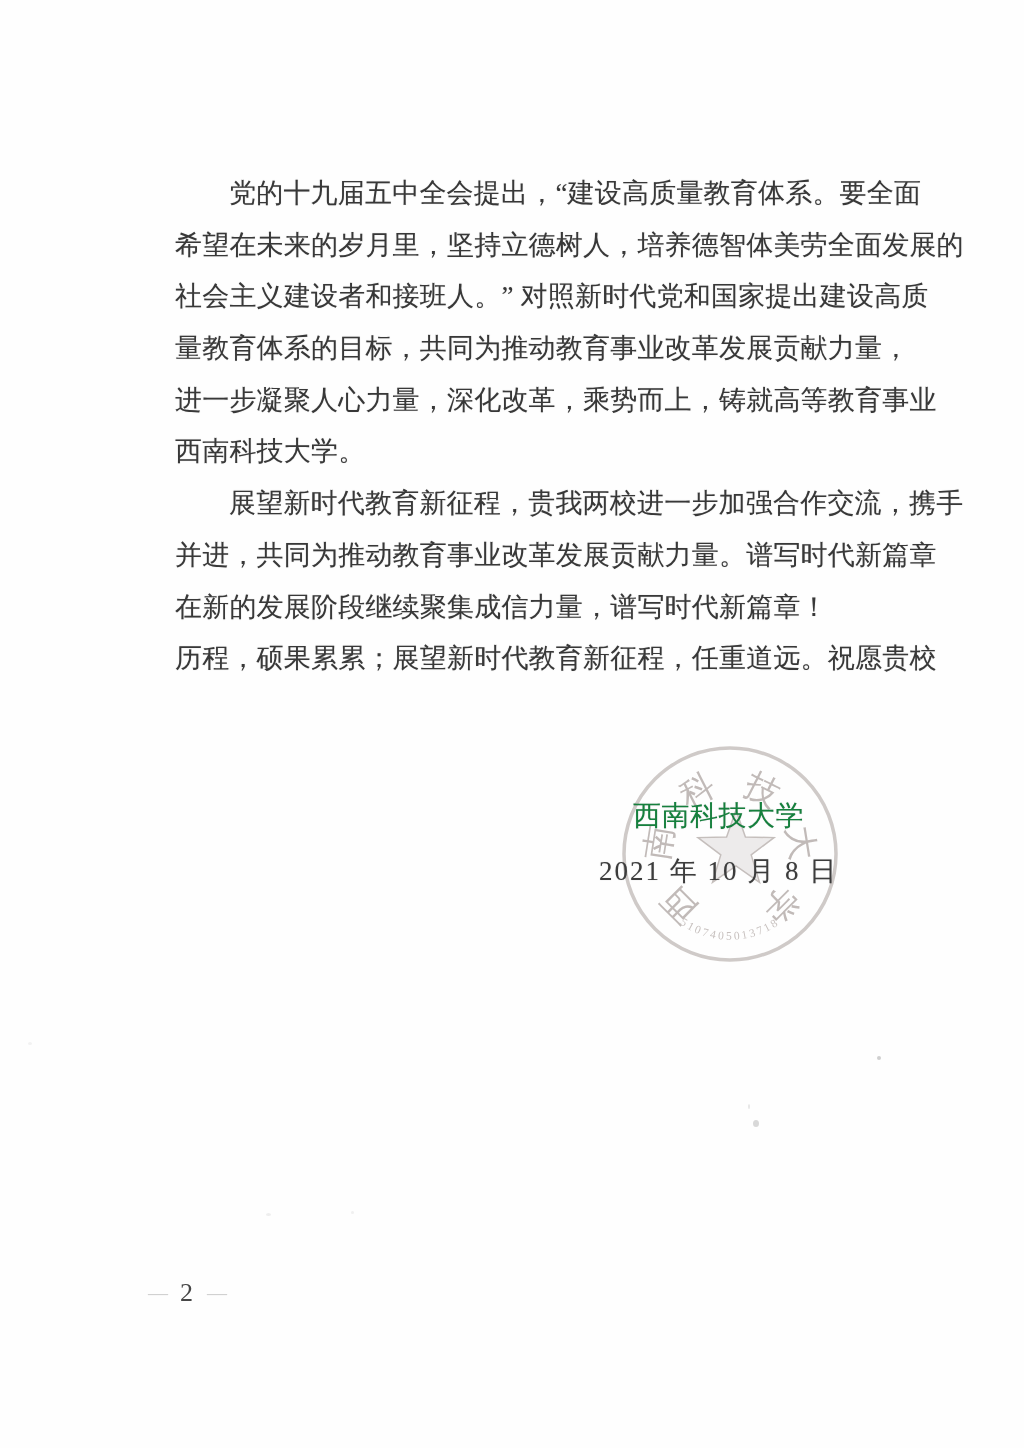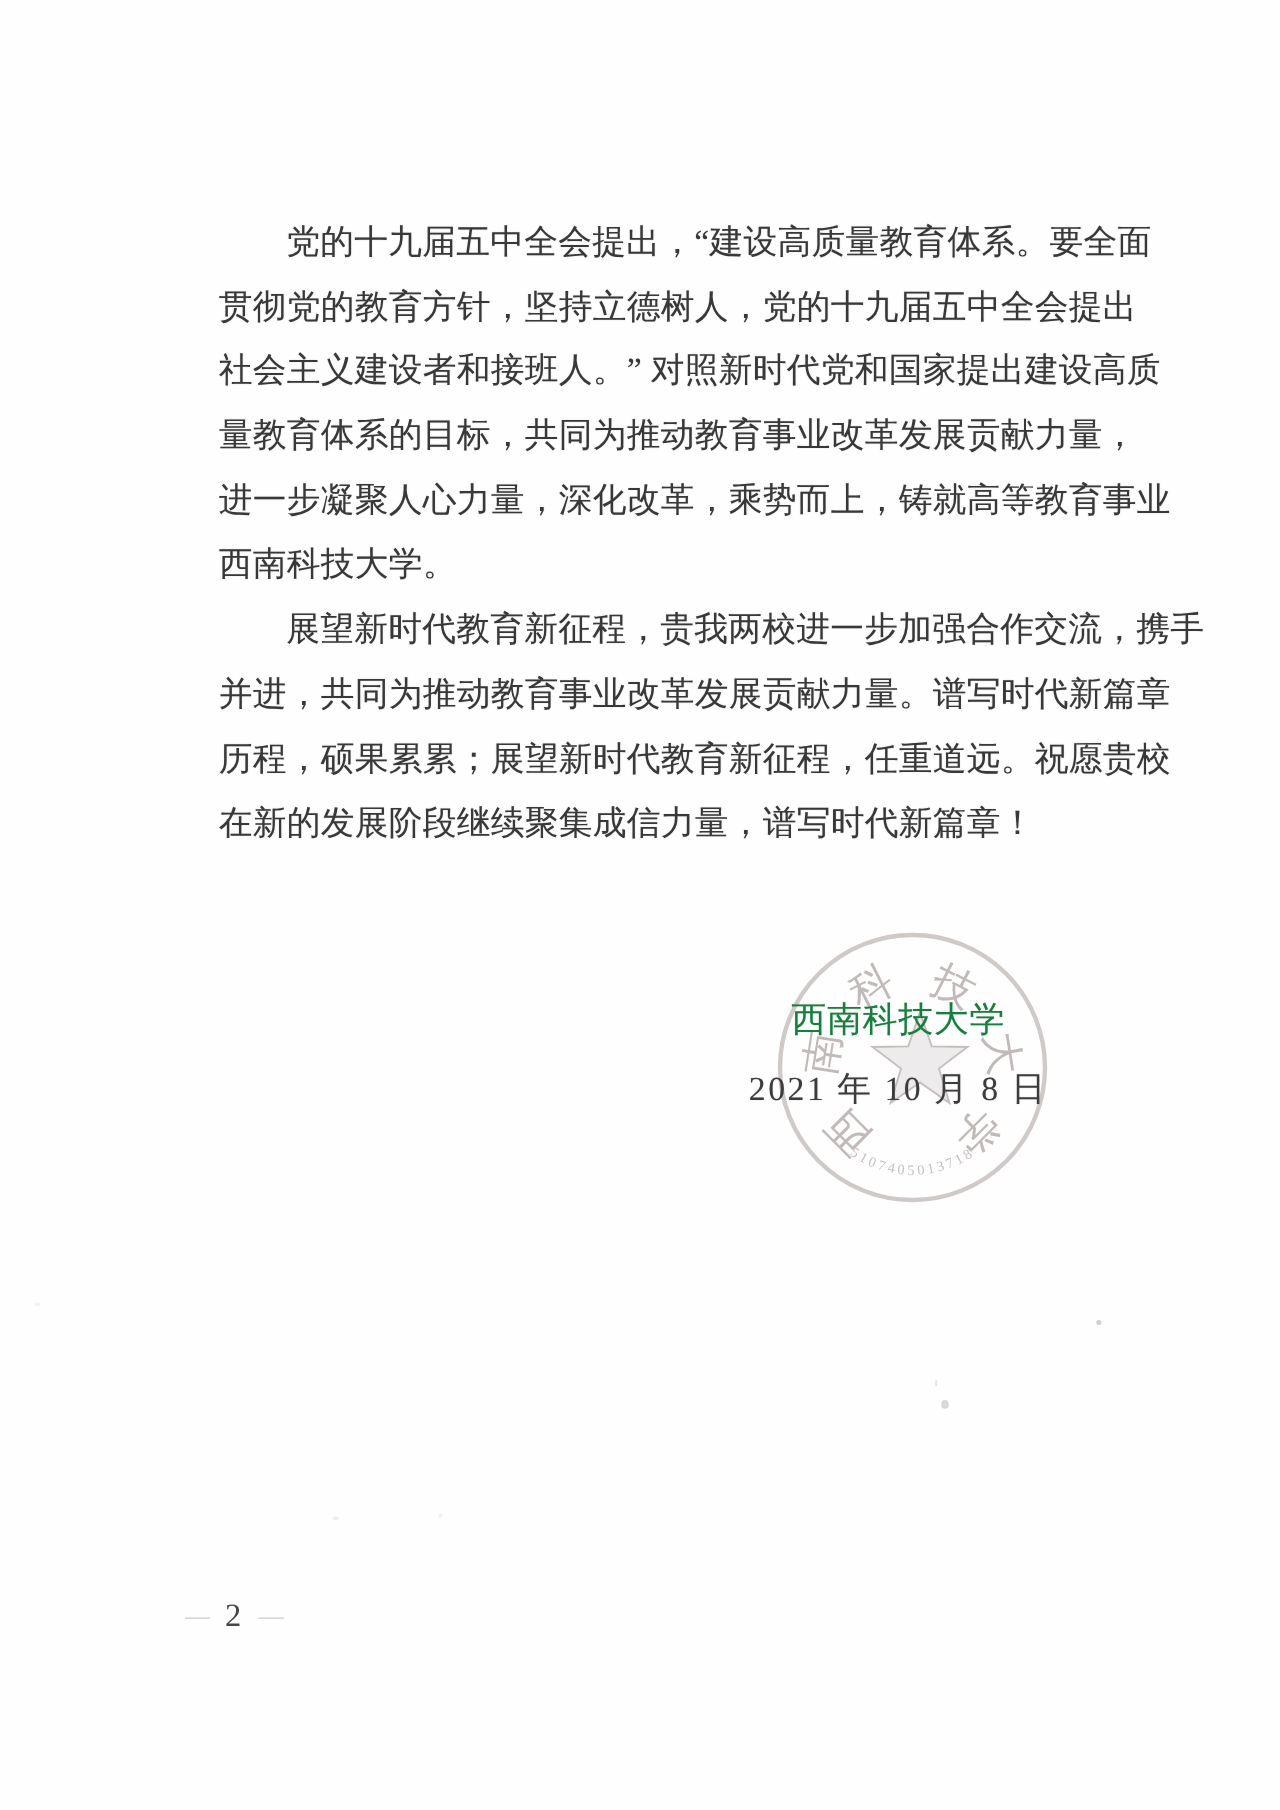--- a/index.html
+++ b/index.html
@@ -72,29 +72,29 @@
   .speck.s5{left:351px;top:1211px;width:3px;height:3px;opacity:.3;}
   .speck.s6{left:28px;top:1042px;width:4px;height:3px;opacity:.25;}
 </style>
 </head>
 <body>
 
 <div class="page">
 
   <div class="body-text">
     <div class="line indent">党的十九届五中全会提出，“建设高质量教育体系。要全面</div>
-    <div class="line">贯彻党的教育方针，坚持立德树人，党的十九届五中全会提出</div>
+    <div class="line">希望在未来的岁月里，坚持立德树人，培养德智体美劳全面发展的</div>
     <div class="line">社会主义建设者和接班人。” 对照新时代党和国家提出建设高质</div>
     <div class="line">量教育体系的目标，共同为推动教育事业改革发展贡献力量，</div>
     <div class="line">进一步凝聚人心力量，深化改革，乘势而上，铸就高等教育事业</div>
     <div class="line">西南科技大学。</div>
     <div class="line indent">展望新时代教育新征程，贵我两校进一步加强合作交流，携手</div>
     <div class="line">并进，共同为推动教育事业改革发展贡献力量。谱写时代新篇章</div>
+    <div class="line">在新的发展阶段继续聚集成信力量，谱写时代新篇章！</div>
     <div class="line">历程，硕果累累；展望新时代教育新征程，任重道远。祝愿贵校</div>
-    <div class="line">在新的发展阶段继续聚集成信力量，谱写时代新篇章！</div>
   </div>
 
   <svg class="seal" viewBox="-115 -115 230 230" xmlns="http://www.w3.org/2000/svg">
     <circle cx="0" cy="0" r="106" fill="none" stroke="#b2a9a6" stroke-width="3.5" opacity="0.85"></circle>
     <polygon points="0,-40 9.4,-12.9 38,-12.4 15.2,4.9 23.5,32.4 0,16 -23.5,32.4 -15.2,4.9 -38,-12.4 -9.4,-12.9" transform="translate(6,-4)" fill="rgba(176,167,164,0.30)" stroke="#b0a7a4" stroke-width="1.5"></polygon>
     <text class="ring-char" text-anchor="middle" dominant-baseline="central" transform="translate(-50.9,50.9) rotate(-135)">西</text>
     <text class="ring-char" text-anchor="middle" dominant-baseline="central" transform="translate(-71.1,-11.3) rotate(-81)">南</text>
     <text class="ring-char" text-anchor="middle" dominant-baseline="central" transform="translate(-32.7,-64.2) rotate(-27)">科</text>
     <text class="ring-char" text-anchor="middle" dominant-baseline="central" transform="translate(32.7,-64.2) rotate(27)">技</text>
     <text class="ring-char" text-anchor="middle" dominant-baseline="central" transform="translate(71.1,-11.3) rotate(81)">大</text>

